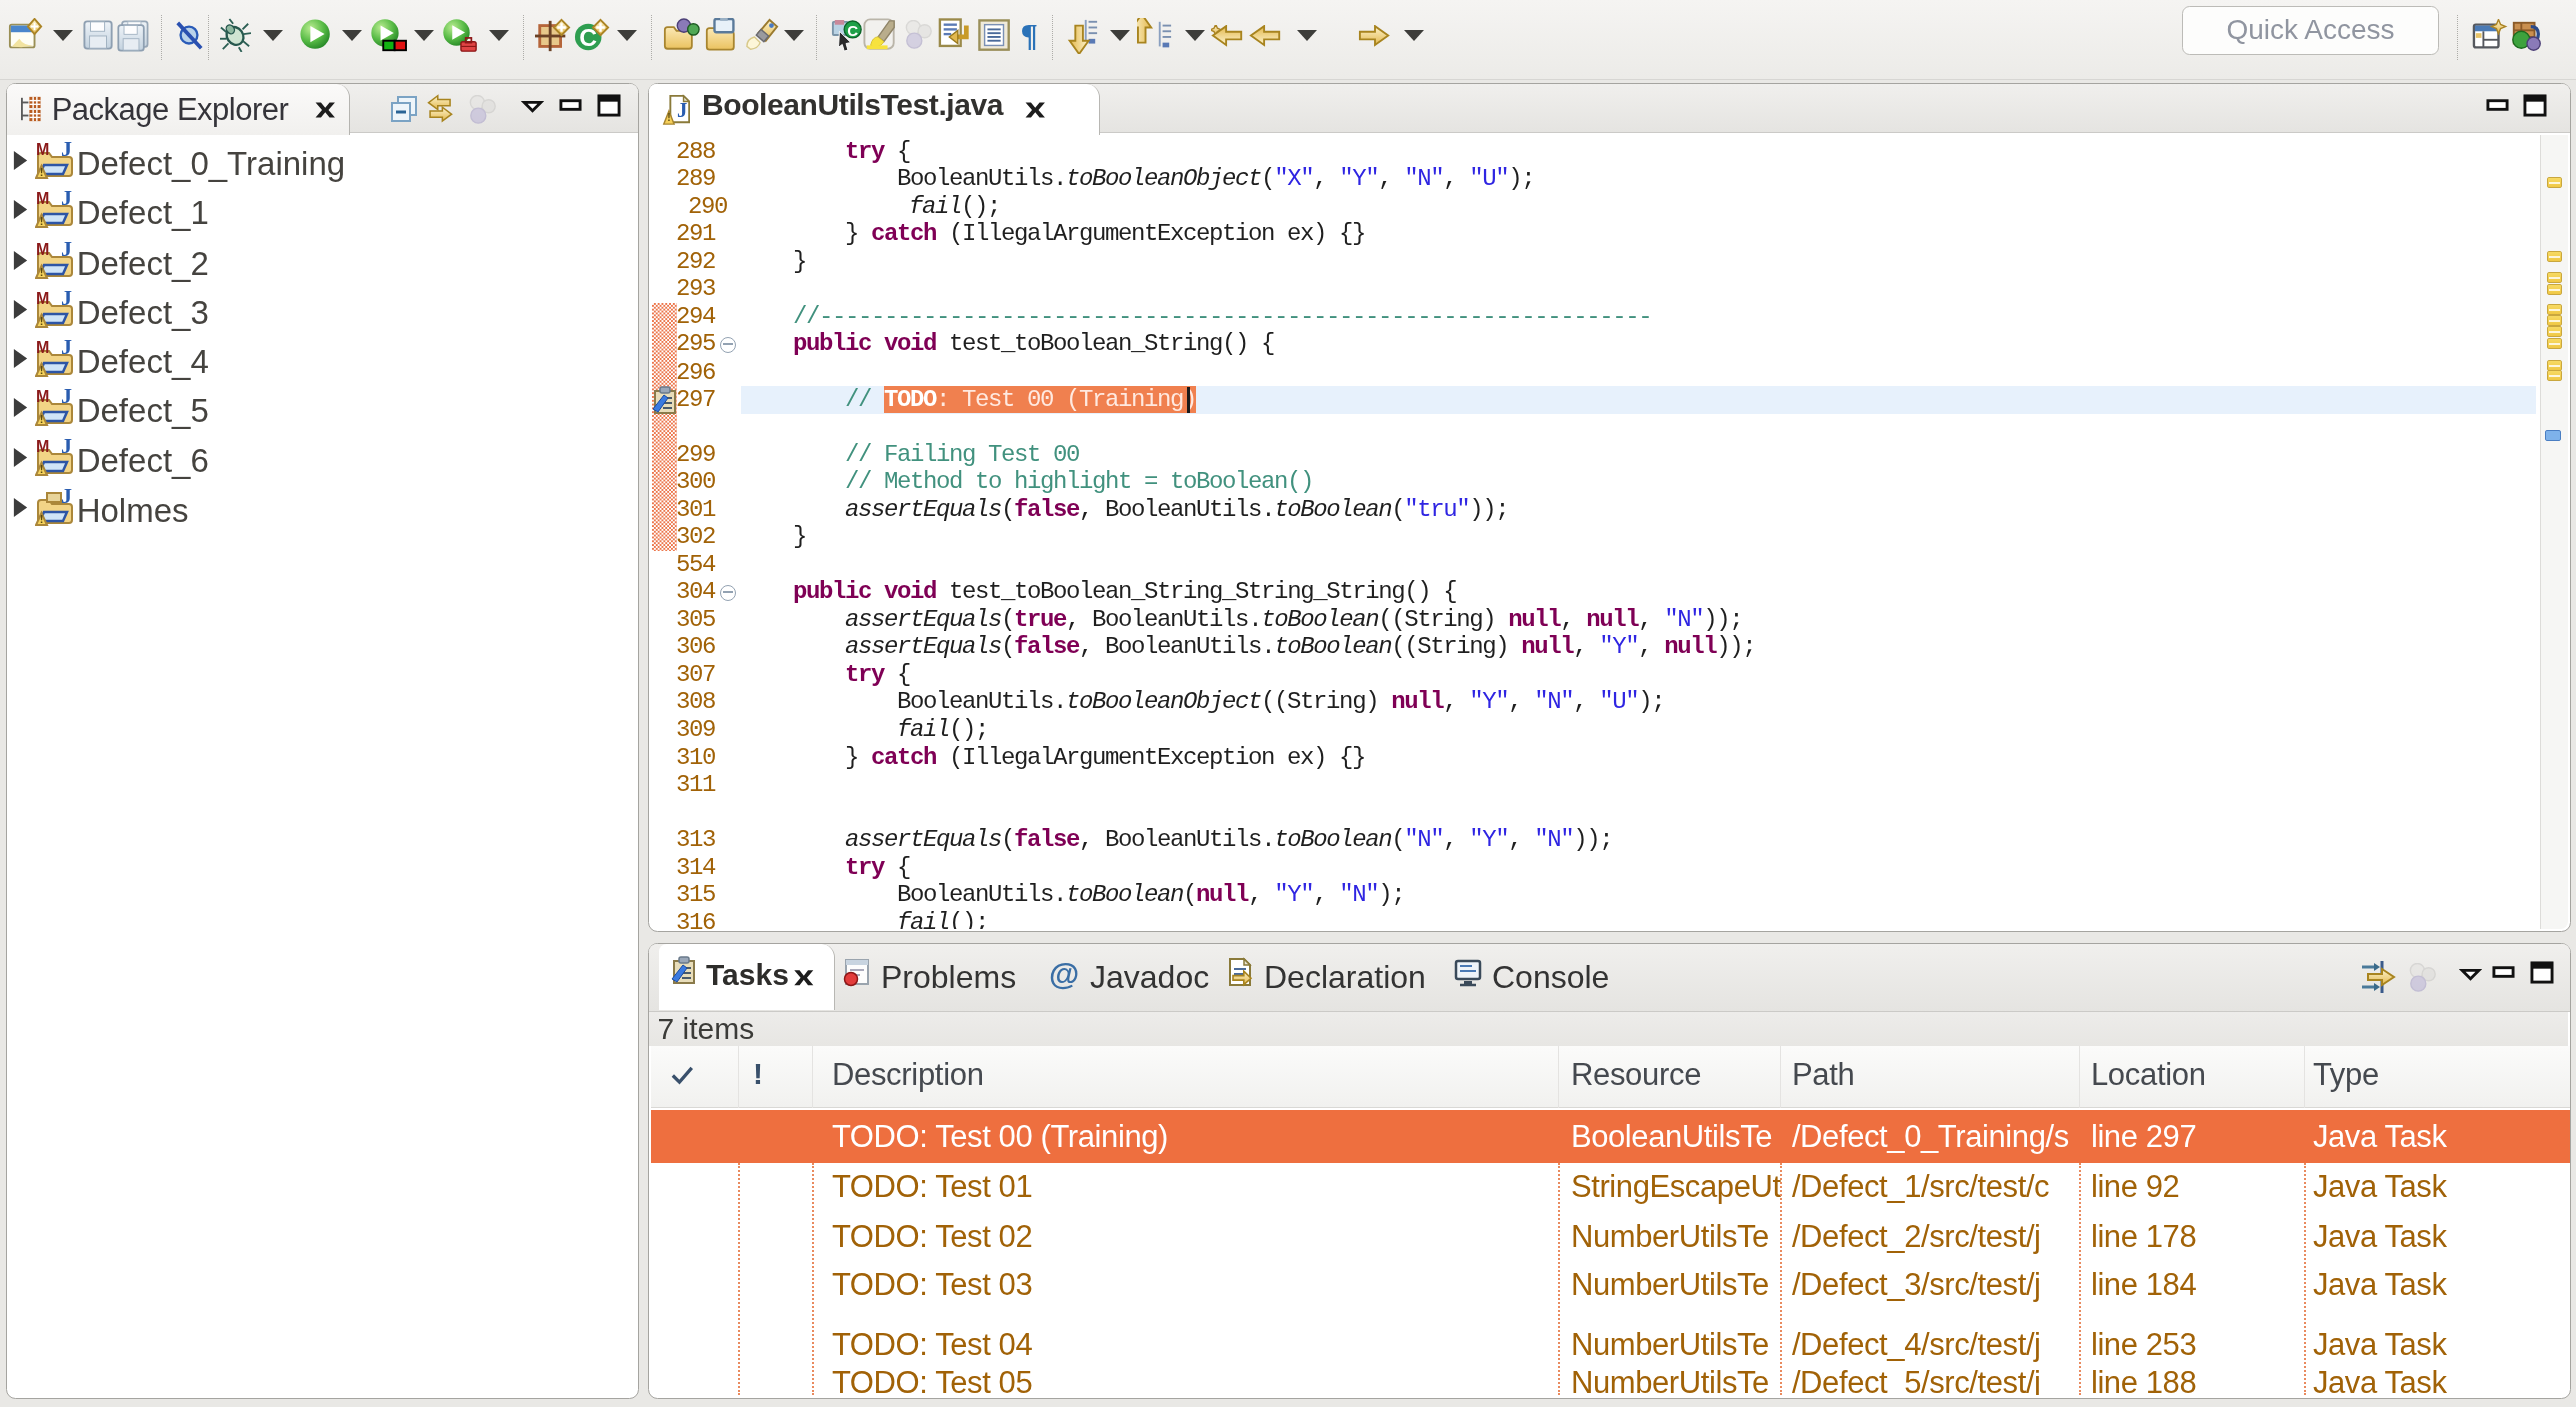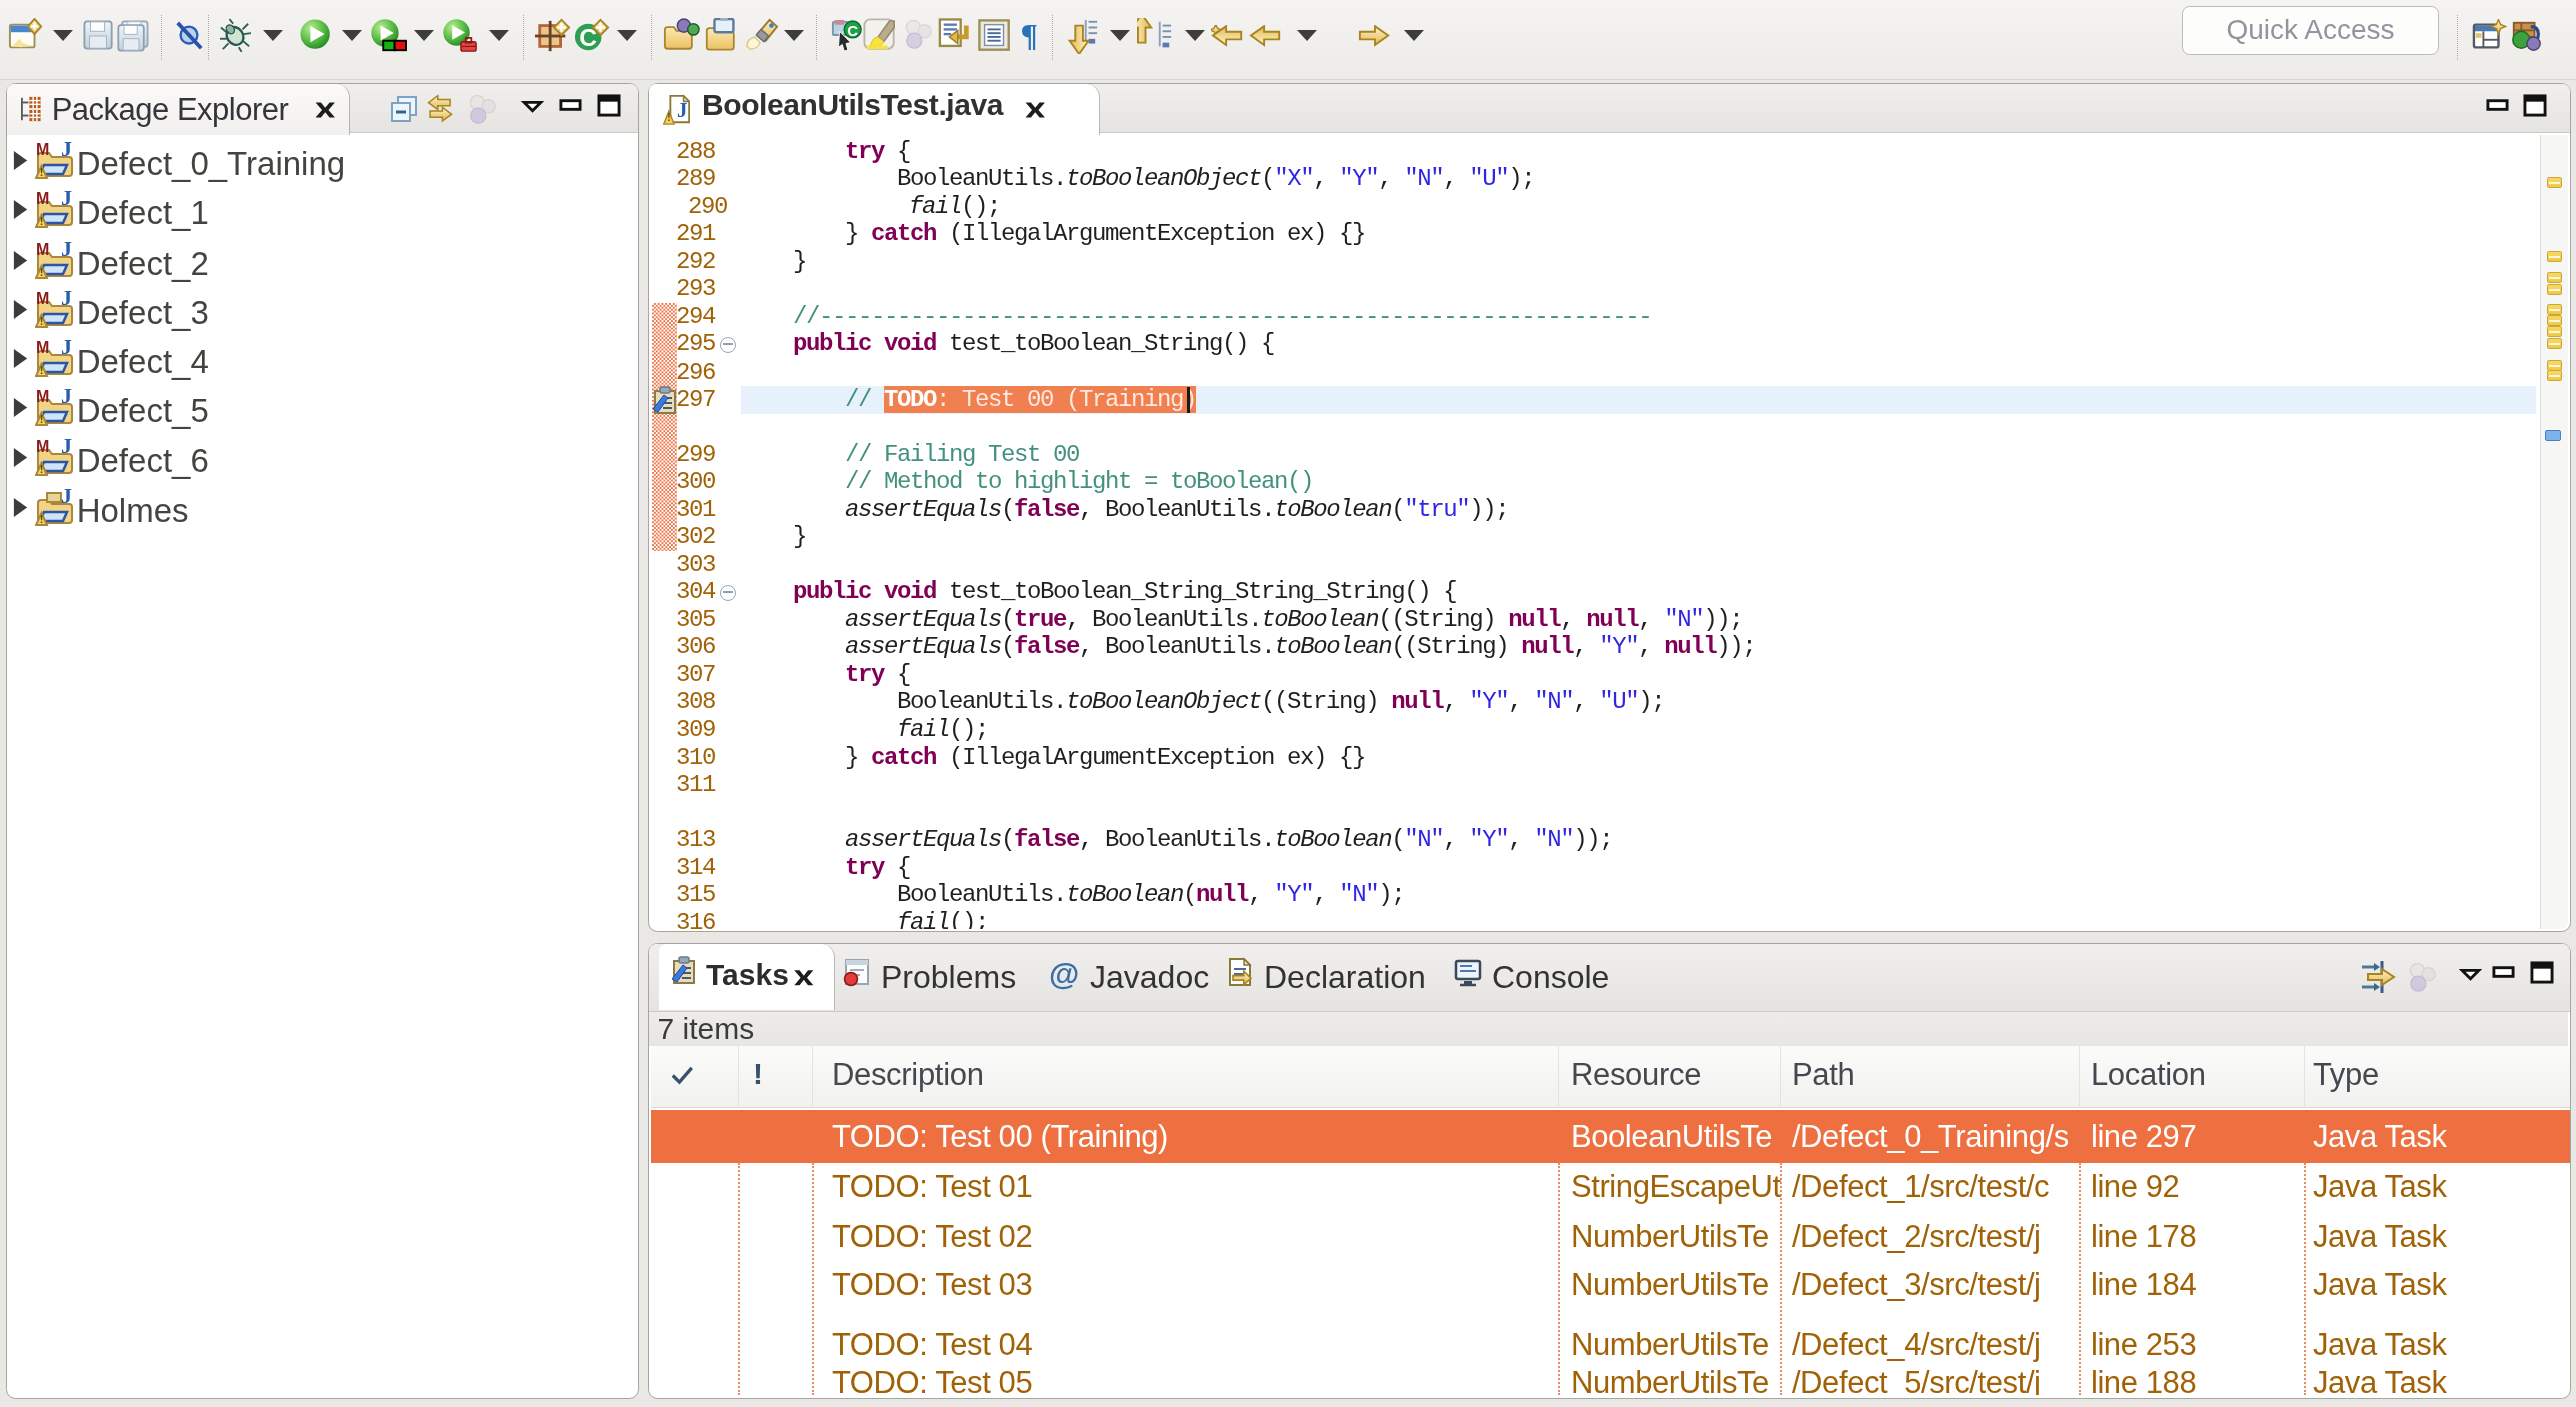--- a/index.html
+++ b/index.html
@@ -420,21 +420,21 @@
       <div class="cl mono" style="left:0;top:113px;width:1885px"><span class="num">292</span><span class="ctext">    }</span></div>
       <div class="cl mono" style="left:0;top:140px;width:1885px"><span class="num">293</span></div>
       <div class="cl mono" style="left:0;top:168px;width:1885px"><span class="num">294</span><span class="ctext">    <span class="com">//----------------------------------------------------------------</span></span></div>
       <div class="cl mono" style="left:0;top:195px;width:1885px"><span class="num">295</span><span class="ctext">    <span class="kw">public</span> <span class="kw">void</span> test_toBoolean_String() {</span></div>
       <div class="cl mono" style="left:0;top:224px;width:1885px"><span class="num">296</span></div>
       <div class="cl mono" style="left:0;top:251px;width:1885px"><span class="num">297</span><span class="ctext"><span class="com">        // </span><span style="background:#f0804f;color:#fff"><b>TODO</b><span style="color:#ffe9e0">: Test 00 (Training)</span></span></span><div style="position:absolute;left:538px;top:0.9px;width:2.8px;height:26.5px;background:#1a1a1a"></div></div>
       <div class="cl mono" style="left:0;top:306px;width:1885px"><span class="num">299</span><span class="ctext">        <span class="com">// Failing Test 00</span></span></div>
       <div class="cl mono" style="left:0;top:333px;width:1885px"><span class="num">300</span><span class="ctext">        <span class="com">// Method to highlight = toBoolean()</span></span></div>
       <div class="cl mono" style="left:0;top:361px;width:1885px"><span class="num">301</span><span class="ctext">        <span class="it">assertEquals</span>(<span class="kw">false</span>, BooleanUtils.<span class="it">toBoolean</span>(<span class="str">"tru"</span>));</span></div>
       <div class="cl mono" style="left:0;top:388px;width:1885px"><span class="num">302</span><span class="ctext">    }</span></div>
-      <div class="cl mono" style="left:0;top:416px;width:1885px"><span class="num">303</span></div>
+      <div class="cl mono" style="left:0;top:416px;width:1885px"><span class="num">554</span></div>
       <div class="cl mono" style="left:0;top:443px;width:1885px"><span class="num">304</span><span class="ctext">    <span class="kw">public</span> <span class="kw">void</span> test_toBoolean_String_String_String() {</span></div>
       <div class="cl mono" style="left:0;top:471px;width:1885px"><span class="num">305</span><span class="ctext">        <span class="it">assertEquals</span>(<span class="kw">true</span>, BooleanUtils.<span class="it">toBoolean</span>((String) <span class="kw">null</span>, <span class="kw">null</span>, <span class="str">"N"</span>));</span></div>
       <div class="cl mono" style="left:0;top:498px;width:1885px"><span class="num">306</span><span class="ctext">        <span class="it">assertEquals</span>(<span class="kw">false</span>, BooleanUtils.<span class="it">toBoolean</span>((String) <span class="kw">null</span>, <span class="str">"Y"</span>, <span class="kw">null</span>));</span></div>
       <div class="cl mono" style="left:0;top:526px;width:1885px"><span class="num">307</span><span class="ctext">        <span class="kw">try</span> {</span></div>
       <div class="cl mono" style="left:0;top:553px;width:1885px"><span class="num">308</span><span class="ctext">            BooleanUtils.<span class="it">toBooleanObject</span>((String) <span class="kw">null</span>, <span class="str">"Y"</span>, <span class="str">"N"</span>, <span class="str">"U"</span>);</span></div>
       <div class="cl mono" style="left:0;top:581px;width:1885px"><span class="num">309</span><span class="ctext">            <span class="it">fail</span>();</span></div>
       <div class="cl mono" style="left:0;top:609px;width:1885px"><span class="num">310</span><span class="ctext">        } <span class="kw">catch</span> (IllegalArgumentException ex) {}</span></div>
       <div class="cl mono" style="left:0;top:636px;width:1885px"><span class="num">311</span></div>
       <div class="cl mono" style="left:0;top:691px;width:1885px"><span class="num">313</span><span class="ctext">        <span class="it">assertEquals</span>(<span class="kw">false</span>, BooleanUtils.<span class="it">toBoolean</span>(<span class="str">"N"</span>, <span class="str">"Y"</span>, <span class="str">"N"</span>));</span></div>
       <div class="cl mono" style="left:0;top:719px;width:1885px"><span class="num">314</span><span class="ctext">        <span class="kw">try</span> {</span></div>

